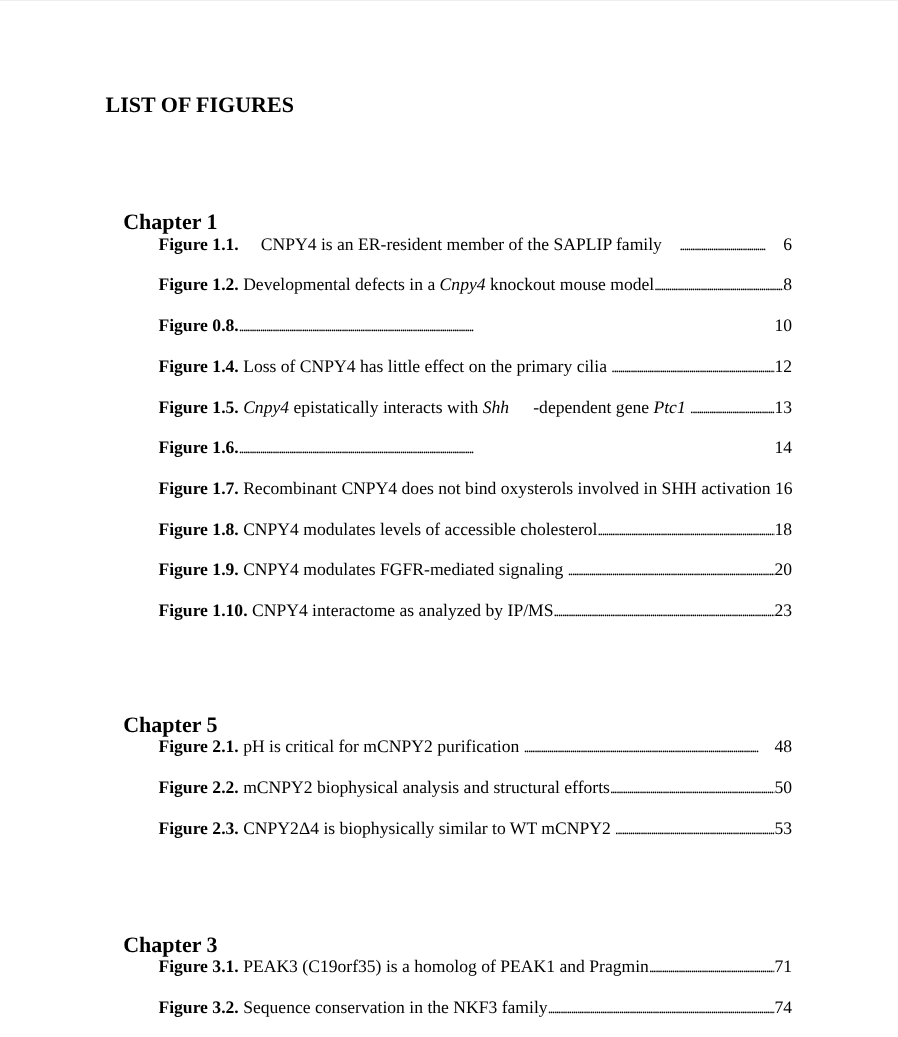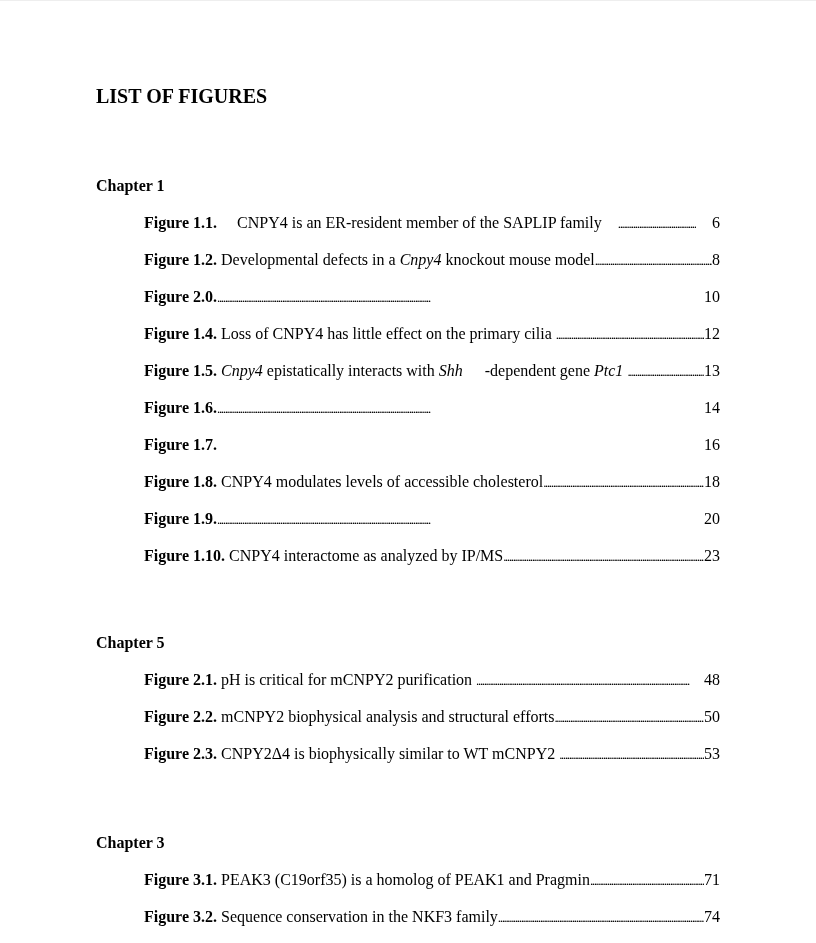--- a/index.html
+++ b/index.html
@@ -22,23 +22,23 @@
     left: 96px;
     top: 85px;
     font-size: 20px;
     font-weight: bold;
     margin: 0;
     line-height: 20px;
   }
   .chapter-heading {
     position: absolute;
     left: 96px;
-    font-size: 16px;
+    font-size: 20px;
     font-weight: bold;
-    margin: 0;
+    margin: 16px;
     line-height: 20px;
   }
   .toc-entry {
     position: absolute;
     left: 144px;
     width: 576px;
     font-size: 16px;
     line-height: 20px;
     display: flex;
     align-items: baseline;
@@ -84,21 +84,21 @@
       <span class="leader"></span>
       <span class="page-num">6</span>
     </div>
     <div class="toc-entry" style="top: 249px;">
       <span class="fig-label">Figure 1.2.</span>
       <span class="fig-title"><span style="white-space: pre;">Developmental defects in a </span><i style="white-space: pre;">Cnpy4</i><span style="white-space: pre;"> knockout mouse model</span></span>
       <span class="leader"></span>
       <span class="page-num">8</span>
     </div>
     <div class="toc-entry" style="top: 286px;">
-      <span class="fig-label">Figure 2.0.</span>
+      <span class="fig-label">Figure 0.8.</span>
       <span class="leader"></span>
       <span class="page-num">10</span>
     </div>
     <div class="toc-entry" style="top: 323px;">
       <span class="fig-label">Figure 1.4.</span>
       <span class="fig-title"><span style="white-space: pre;">Loss of CNPY4 has little effect on the primary cilia </span></span>
       <span class="leader"></span>
       <span class="page-num">12</span>
     </div>
     <div class="toc-entry" style="top: 360px;">
@@ -107,31 +107,33 @@
       <span class="leader"></span>
       <span class="page-num">13</span>
     </div>
     <div class="toc-entry" style="top: 397px;">
       <span class="fig-label">Figure 1.6.</span>
       <span class="leader"></span>
       <span class="page-num">14</span>
     </div>
     <div class="toc-entry" style="top: 434px;">
       <span class="fig-label">Figure 1.7.</span>
+      <span class="fig-title"><span style="white-space: pre;">Recombinant CNPY4 does not bind oxysterols involved in SHH activation</span></span>
       <span class="leader none"></span>
       <span class="page-num spaced">16</span>
     </div>
     <div class="toc-entry" style="top: 471px;">
       <span class="fig-label">Figure 1.8.</span>
       <span class="fig-title"><span style="white-space: pre;">CNPY4 modulates levels of accessible cholesterol</span></span>
       <span class="leader"></span>
       <span class="page-num">18</span>
     </div>
     <div class="toc-entry" style="top: 508px;">
       <span class="fig-label">Figure 1.9.</span>
+      <span class="fig-title"><span style="white-space: pre;">CNPY4 modulates FGFR-mediated signaling </span></span>
       <span class="leader"></span>
       <span class="page-num">20</span>
     </div>
     <div class="toc-entry" style="top: 545px;">
       <span class="fig-label">Figure 1.10.</span>
       <span class="fig-title"><span style="white-space: pre;">CNPY4 interactome as analyzed by IP/MS</span></span>
       <span class="leader"></span>
       <span class="page-num">23</span>
     </div>
     <h2 class="chapter-heading" style="top: 632px;">Chapter 5</h2>

